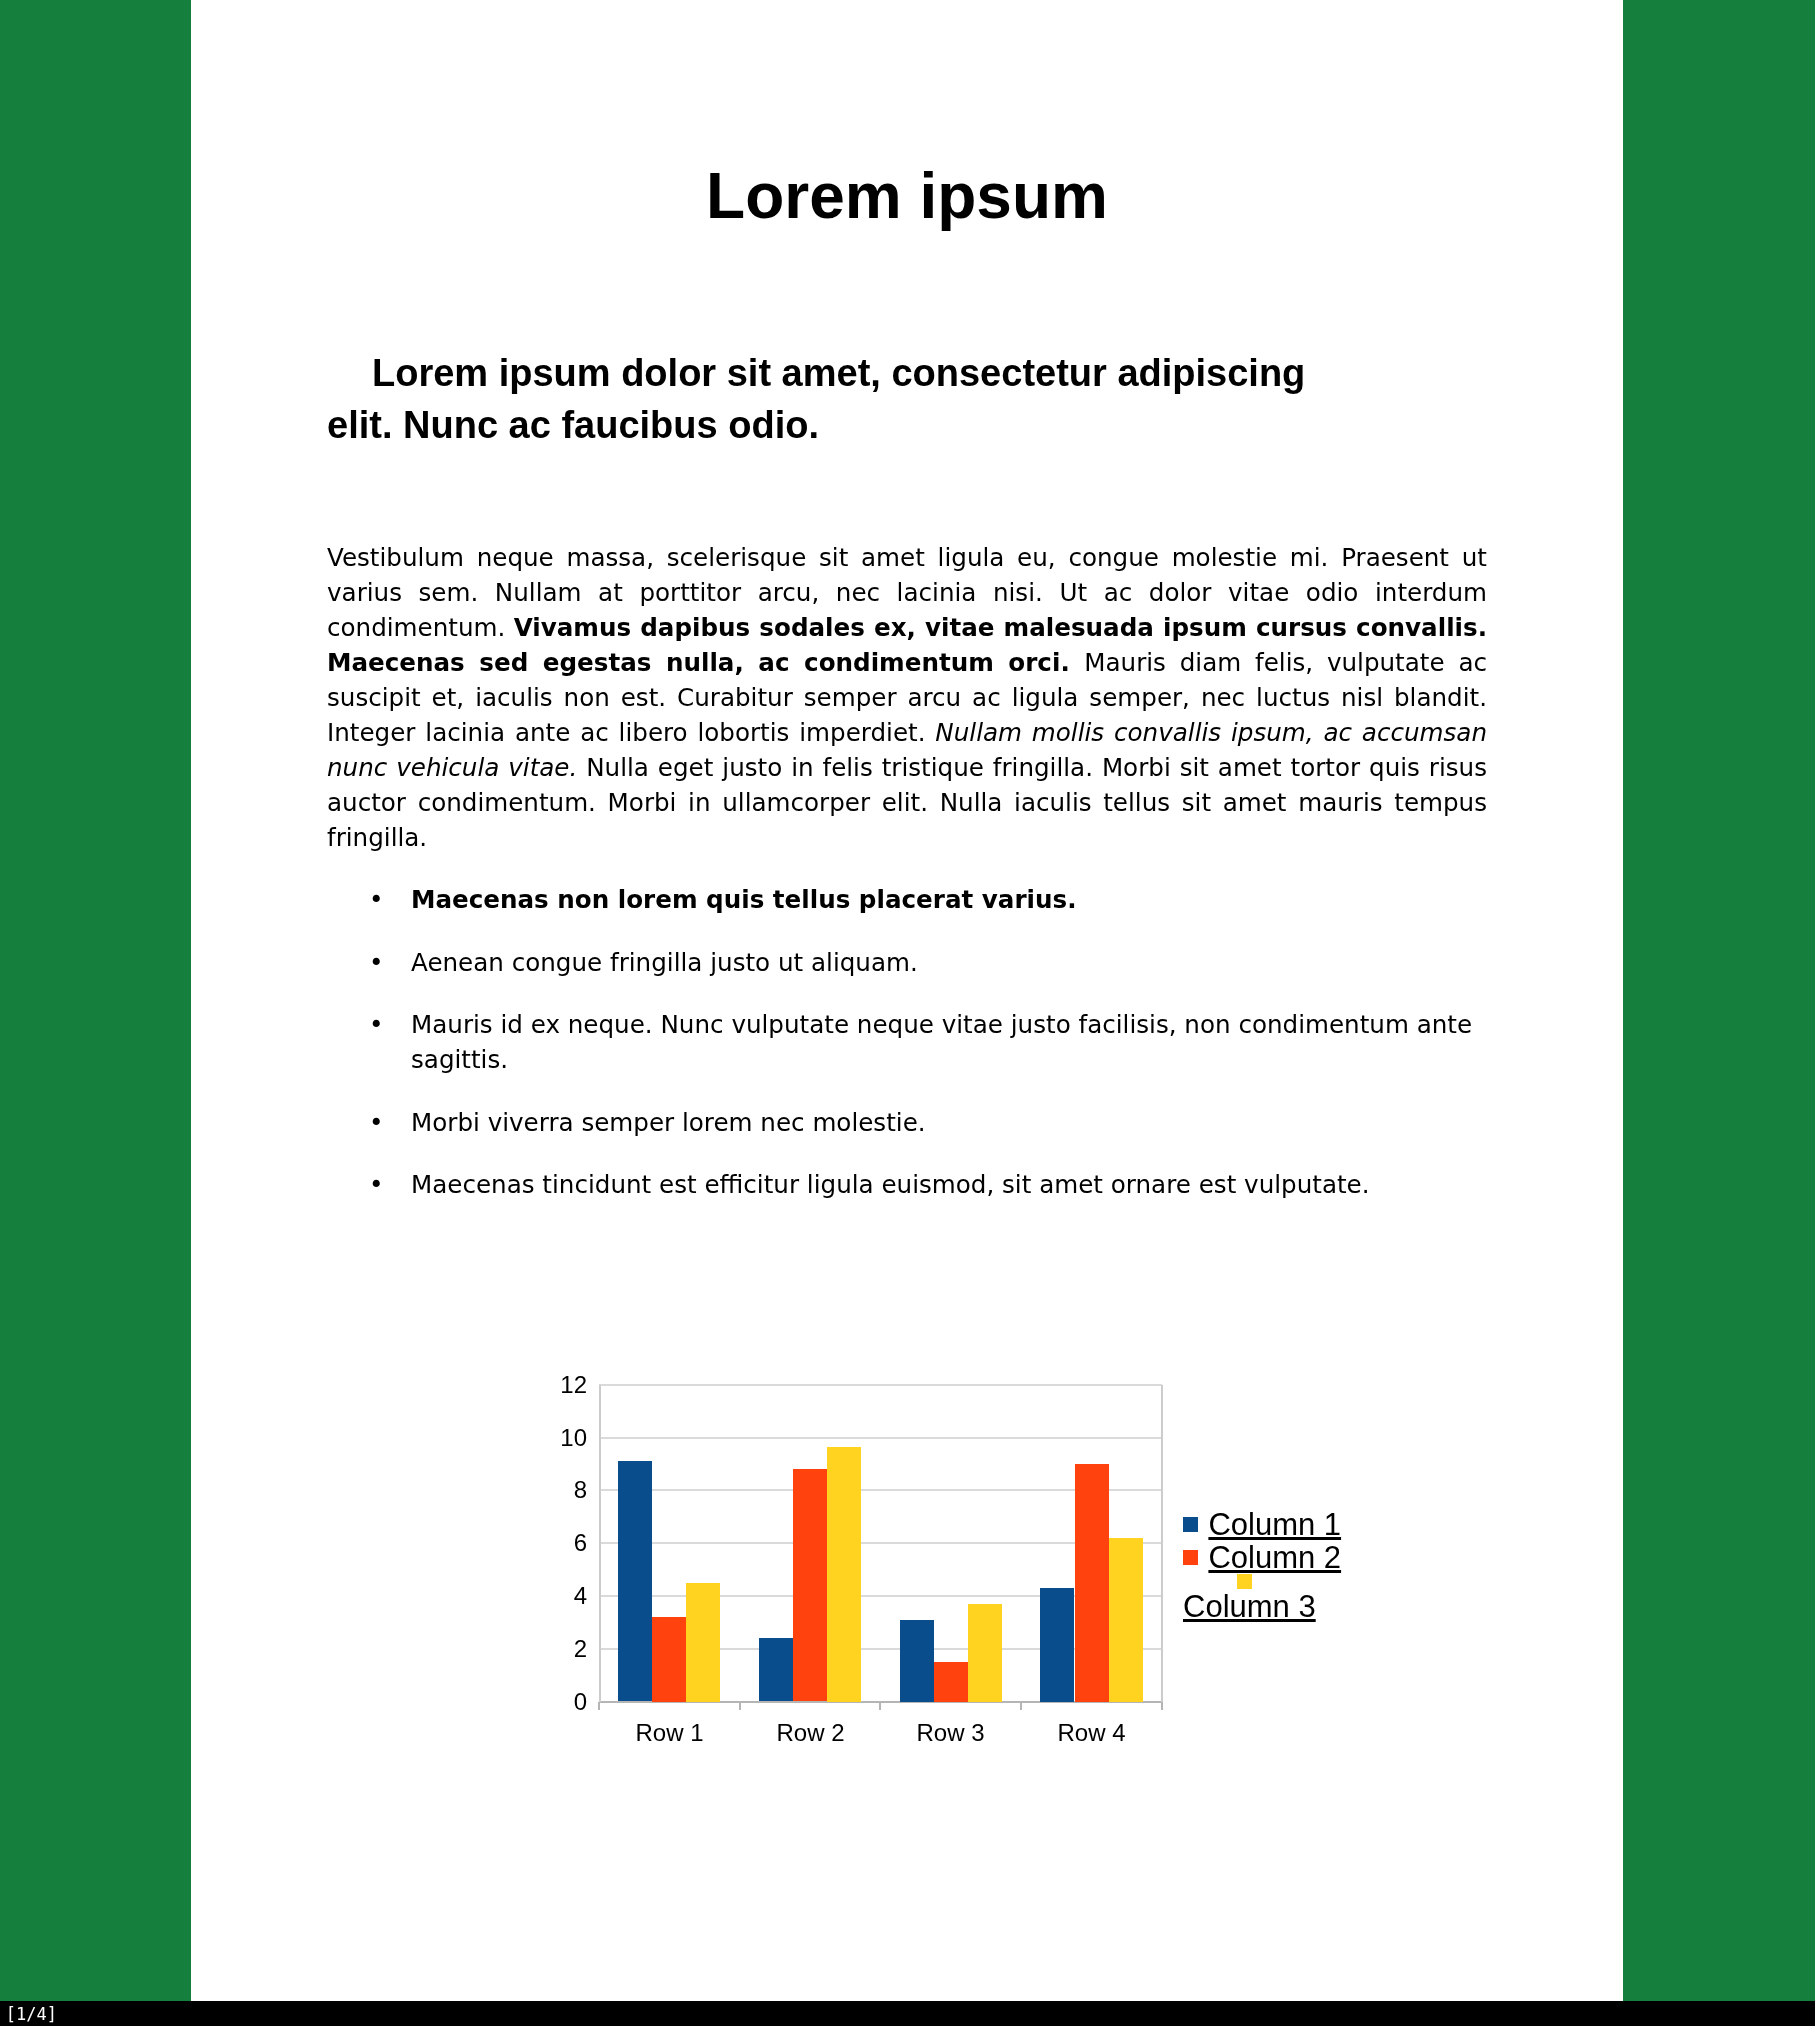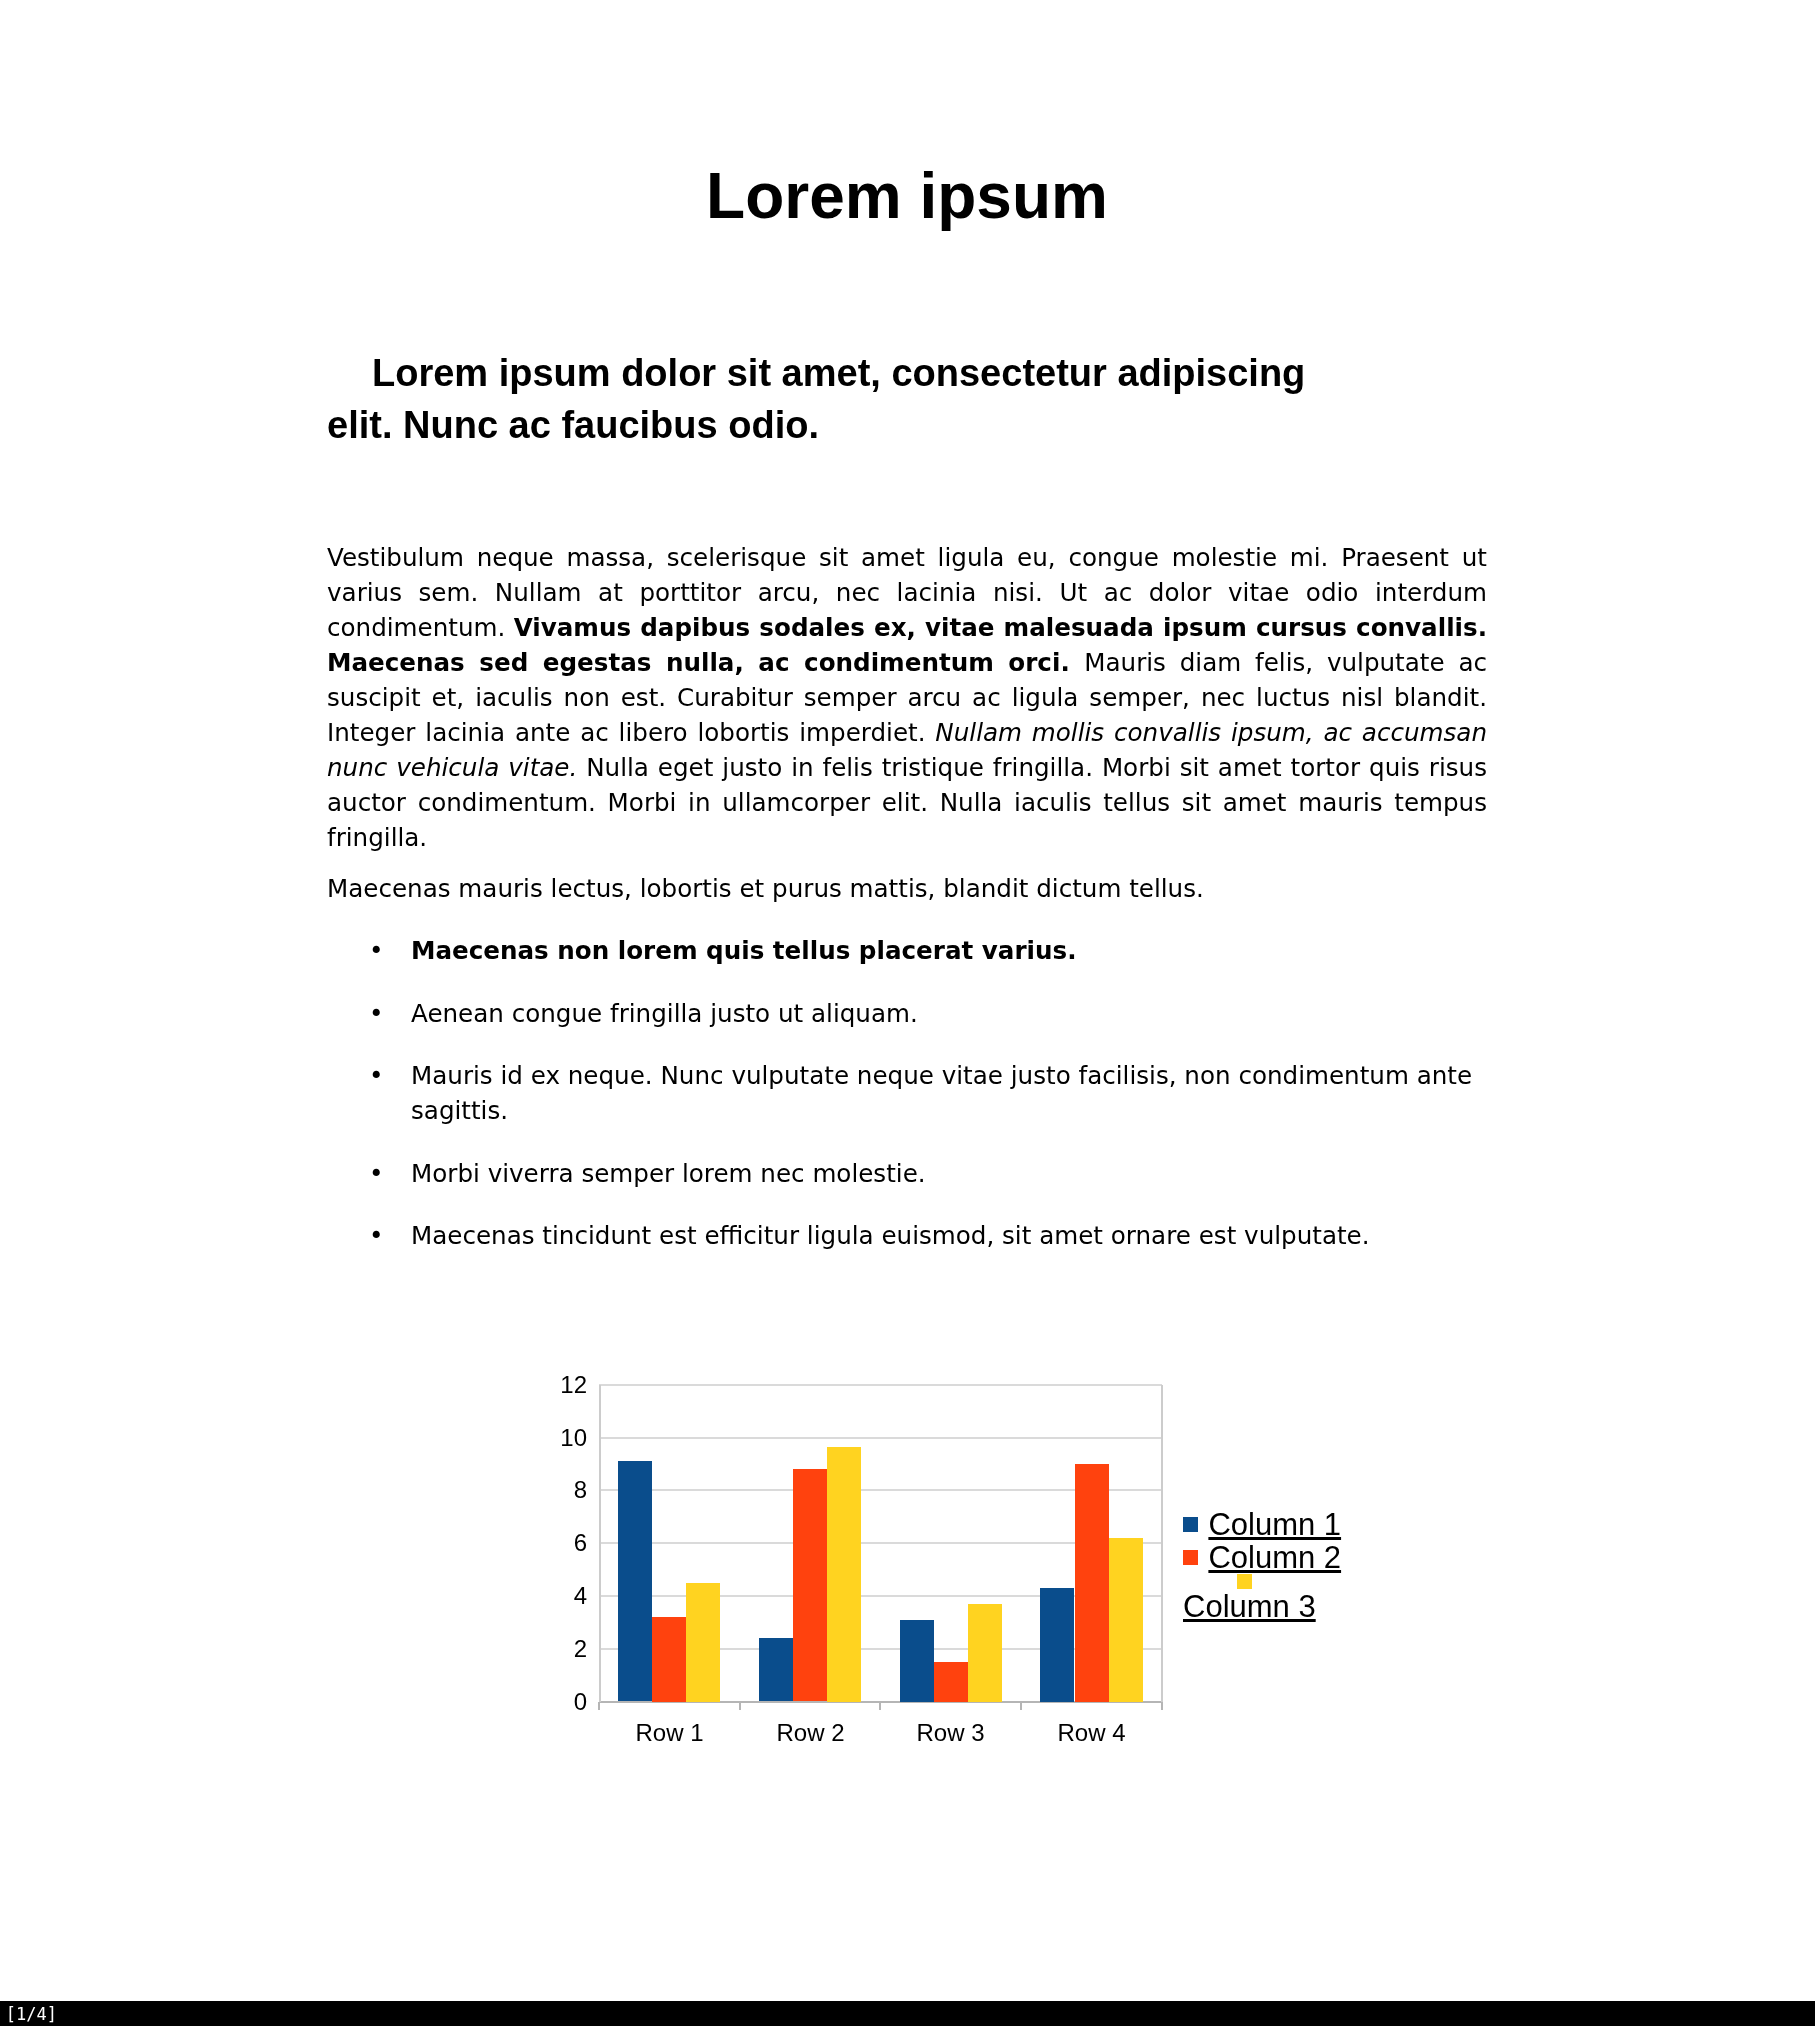--- a/index.html
+++ b/index.html
@@ -1,16 +1,16 @@
 <!DOCTYPE html>
 <html style="font-size:15px"><head>
 <meta charset="utf-8">
 <style>
   html,body{margin:0;padding:0;background:#000;}
-  .screen{position:relative;width:1815px;height:2026px;background:#ffffff;overflow:hidden;
+  .screen{position:relative;width:1815px;height:2026px;background:#15803d;overflow:hidden;
           font-family:"DejaVu Sans",sans-serif;}
   .page{position:absolute;left:191px;top:0;width:1432px;height:2002px;background:#ffffff;color:#000;}
   .content{padding:0 136px;}
 
   .doc-title{margin:0;margin-top:161px;font-family:"Liberation Sans",sans-serif;
              font-size:64px;font-weight:bold;text-align:center;line-height:70px;}
   .doc-subtitle{margin:0;margin-top:116px;font-family:"Liberation Sans",sans-serif;
                 font-size:38px;font-weight:bold;line-height:52px;text-indent:45px;
                 white-space:pre-line;}
   .body-par{margin:0;font-size:24.6px;line-height:35px;text-align:justify;}
@@ -43,21 +43,20 @@
 </head>
 <body>
 
 <div class="screen">
   <div class="page">
     <div class="content">
       <h1 class="doc-title">Lorem ipsum</h1>
       <h2 class="doc-subtitle">Lorem ipsum dolor sit amet, consectetur adipiscing
 elit. Nunc ac faucibus odio.</h2>
       <p class="body-par p1"><span>Vestibulum neque massa, scelerisque sit amet ligula eu, congue molestie mi. Praesent ut varius sem. Nullam at porttitor arcu, nec lacinia nisi. Ut ac dolor vitae odio interdum condimentum. </span><span style="font-weight: bold;">Vivamus dapibus sodales ex, vitae malesuada ipsum cursus convallis. Maecenas sed egestas nulla, ac condimentum orci. </span><span>Mauris diam felis, vulputate ac suscipit et, iaculis non est. Curabitur semper arcu ac ligula semper, nec luctus nisl blandit. Integer lacinia ante ac libero lobortis imperdiet. </span><span style="font-style: italic;">Nullam mollis convallis ipsum, ac accumsan nunc vehicula vitae. </span><span>Nulla eget justo in felis tristique fringilla. Morbi sit amet tortor quis risus auctor condimentum. Morbi in ullamcorper elit. Nulla iaculis tellus sit amet mauris tempus fringilla.</span></p>
-      <p class="body-par p2">Maecenas mauris lectus, lobortis et purus mattis, blandit dictum tellus.</p>
       <ul class="bullets">
         <li><span style="font-weight: bold;">Maecenas non lorem quis tellus placerat varius.</span></li>
         <li><span class="u">Aenean congue fringilla justo ut aliquam. </span></li>
         <li><span class="u">Mauris id ex neque. </span><span>Nunc vulputate neque vitae justo facilisis, non condimentum ante sagittis.</span></li>
         <li><span>Morbi viverra semper lorem nec molestie.</span></li>
         <li><span>Maecenas tincidunt est efficitur ligula euismod, sit amet ornare est vulputate.</span></li>
       </ul>
     </div>
     <div class="chart-area" id="chart">
         <div class="axisline" style="left: 408px; top: 338px; width: 563px;"></div>

